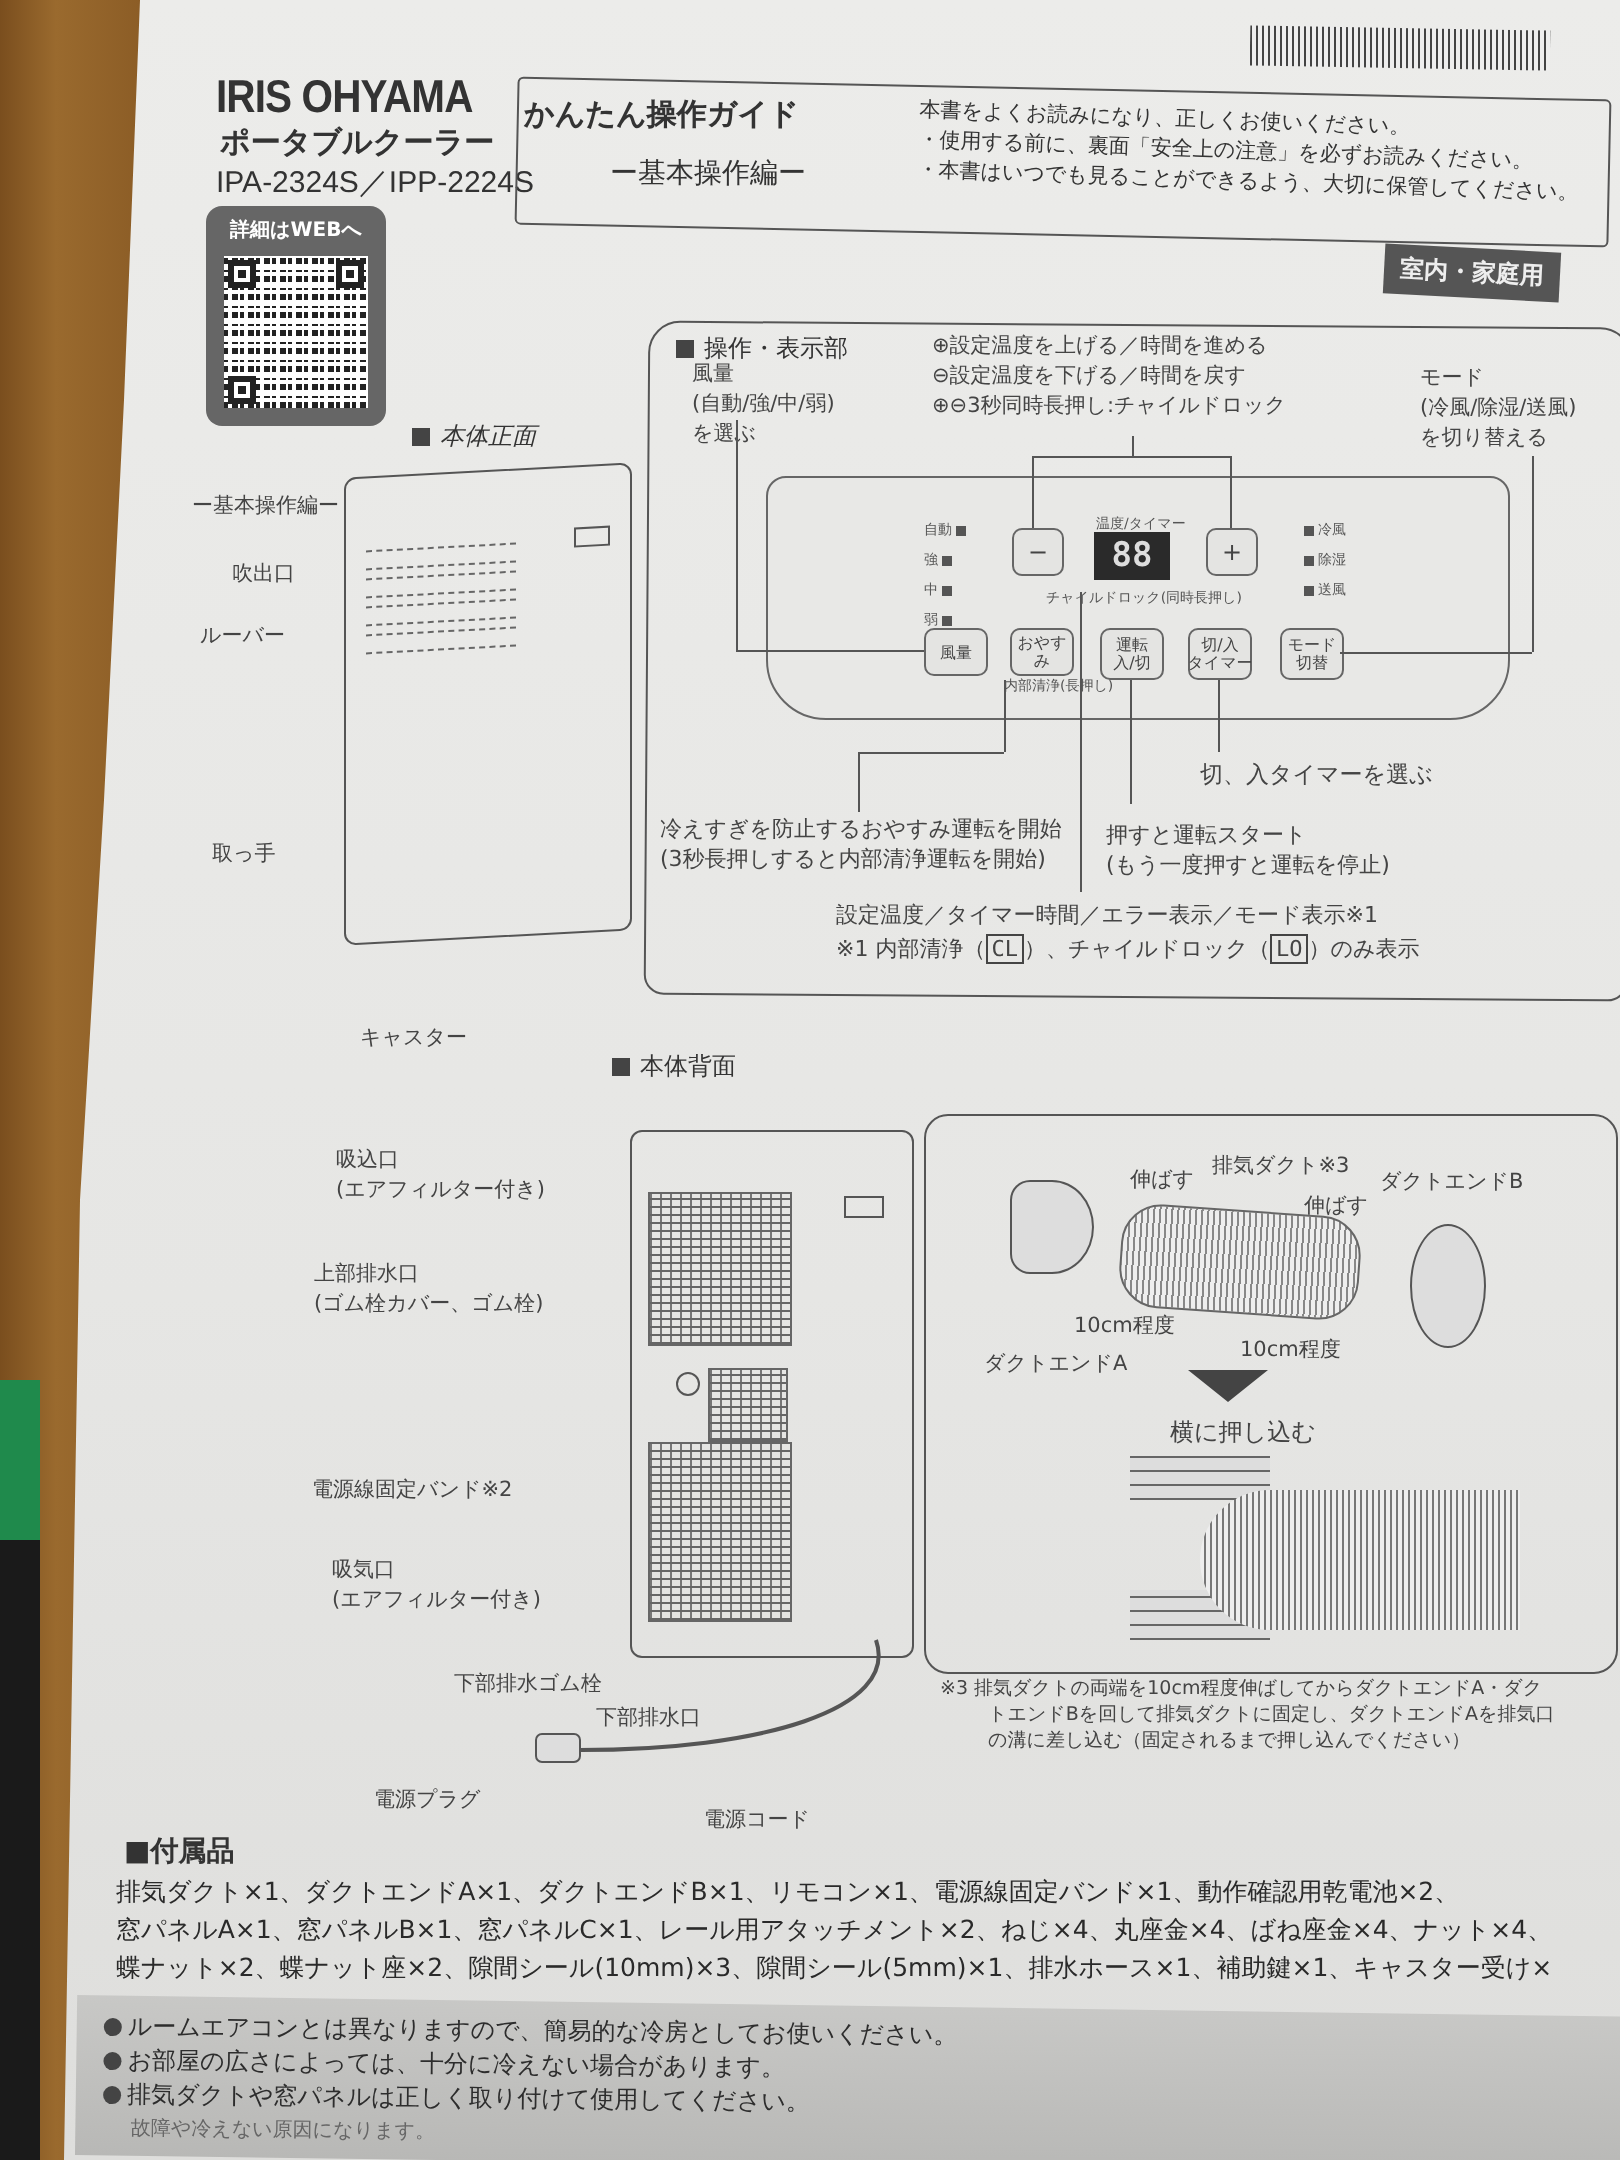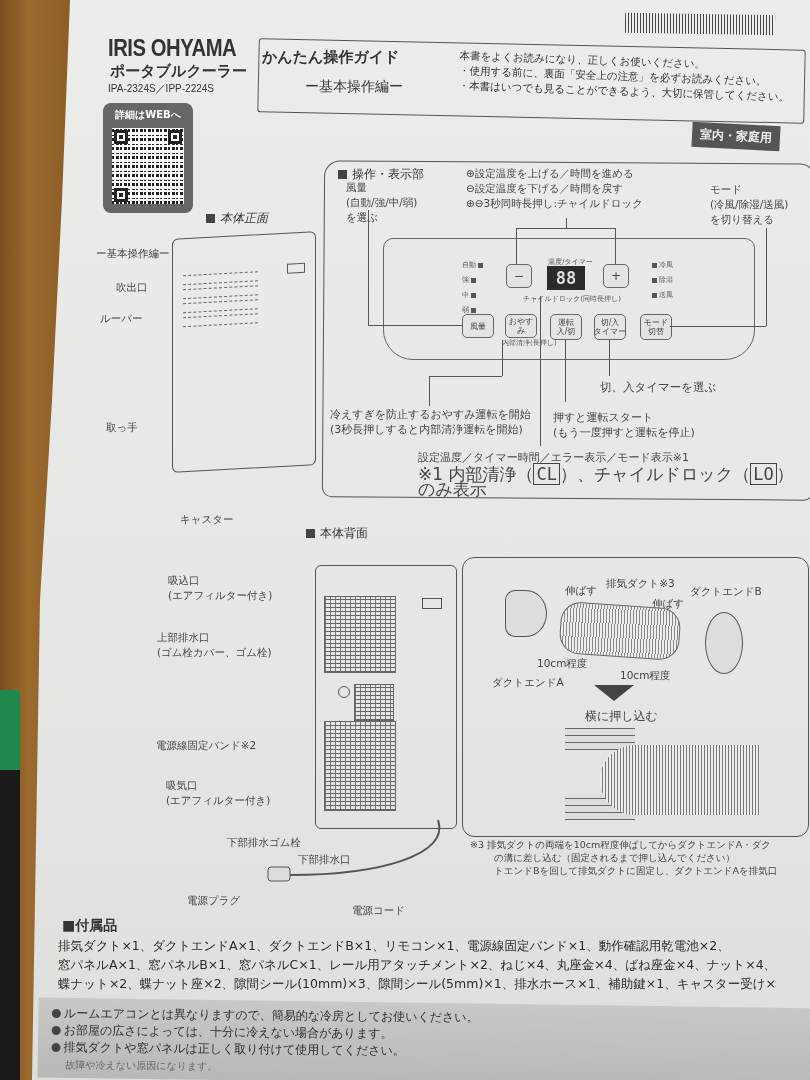--- a/index.html
+++ b/index.html
@@ -18,21 +18,21 @@
   .paper {
     position:absolute; left:32px; top:0; width:790px; height:1080px;
     background:linear-gradient(180deg,#ececea 0%,#e6e6e4 60%,#dededc 100%);
     clip-path:polygon(38px 0,100% 0,100% 100%,0 100%,8px 600px,20px 400px,30px 200px);
   }
   .barcode { position:absolute; left:625px; top:14px; width:150px; height:20px;
     background:repeating-linear-gradient(90deg,#444 0 1px,#eee 1px 3px,#444 3px 4px,#eee 4px 6px); transform:rotate(1deg); }
   .abs { position:absolute; }
   .brand { left:108px; top:35px; font-family:"Liberation Sans",sans-serif; font-weight:bold; font-size:23px; color:#333; letter-spacing:-0.5px; transform:scaleX(0.88); transform-origin:left; }
   .product { left:110px; top:62px; font-size:15px; font-weight:bold; color:#333; }
-  .models { left:108px; top:82px; font-size:10px; color:#333; font-family:"Liberation Sans",sans-serif; }
+  .models { left:108px; top:82px; font-size:15px; color:#333; font-family:"Liberation Sans",sans-serif; }
   .guide-box { left:258px; top:44px; width:545px; height:72px; border:1.5px solid #555; border-radius:3px; transform:rotate(1.2deg); }
   .guide-title { left:262px; top:48px; font-size:15px; font-weight:bold; color:#333; }
   .guide-sub { left:305px; top:78px; font-size:14px; color:#333; }
   .guide-notes { left:460px; top:48px; font-size:10.5px; line-height:15px; color:#333; transform:rotate(2deg); transform-origin:left top; }
   .indoor-badge { left:692px; top:124px; background:#555; color:#eee; font-size:12px; padding:4px 8px; transform:rotate(3deg); font-weight:bold; }
   .qr-box { left:103px; top:103px; width:90px; height:110px; background:#666; border-radius:8px; }
   .qr-label { left:103px; top:108px; width:90px; text-align:center; color:#fff; font-size:10px; font-weight:bold; }
   .qr { left:112px; top:128px; width:72px; height:76px; background:
       repeating-linear-gradient(0deg,#222 0 3px,#fff 3px 5px,#222 5px 6px,#fff 6px 9px),
       #fff; background-blend-mode:multiply; }
@@ -167,21 +167,21 @@
 <div class="abs small" style="left:600px;top:380px;font-size:11.5px;">切、入タイマーを選ぶ</div>
 <div class="abs small" style="left:330px;top:407px;font-size:11px;">
   <div>冷えすぎを防止するおやすみ運転を開始</div>
   <div>(3秒長押しすると内部清浄運転を開始)</div>
 </div>
 <div class="abs small" style="left:553px;top:410px;font-size:11px;">
   <div>押すと運転スタート</div>
   <div>(もう一度押すと運転を停止)</div>
 </div>
 <div class="abs small" style="left:418px;top:450px;font-size:11px;">設定温度／タイマー時間／エラー表示／モード表示※1</div>
-<div class="abs small" style="left:418px;top:467px;font-size:17px;">
+<div class="abs small" style="left:418px;top:467px;font-size:11px;">
   <span>※1 内部清浄（</span><span style="border:1px solid #444;font-family:'DejaVu Sans Mono',monospace;padding:0 2px;">CL</span><span>）、チャイルドロック（</span><span style="border:1px solid #444;font-family:'DejaVu Sans Mono',monospace;padding:0 2px;">LO</span><span>）のみ表示</span>
 </div>
 
 <div class="abs sec-head" style="left:206px;top:210px;font-style:italic;"><span class="sq"></span><span>本体正面</span></div>
 <div class="abs front-unit">
   <div class="louver" style="top:36px;"></div>
   <div class="louver" style="top:50px;"></div>
   <div class="louver" style="top:64px;"></div>
   <div class="louver" style="top:78px;"></div>
   <div style="position:absolute;right:10px;top:30px;width:16px;height:8px;border:1px solid #555;"></div>
@@ -233,22 +233,22 @@
 <div class="abs" style="left:505px;top:590px;width:40px;height:45px;border:1.5px solid #555;border-radius:10px 50% 50% 10px;background:#ddd;"></div>
 <div class="abs duct"></div>
 <div class="abs" style="left:705px;top:612px;width:36px;height:60px;border:1.5px solid #555;border-radius:50%;background:#ddd;"></div>
 <div class="abs arrowdown"></div>
 <div class="abs small" style="left:585px;top:709px;font-size:12px;">横に押し込む</div>
 <div class="brick" style="left:565px;top:728px;width:70px;height:22px;"></div>
 <div class="brick" style="left:565px;top:795px;width:70px;height:25px;"></div>
 <div class="abs duct2"></div>
 <div class="abs small" style="left:470px;top:838px;font-size:9.5px;line-height:13px;">
   <div>※3 排気ダクトの両端を10cm程度伸ばしてからダクトエンドA・ダク</div>
+  <div style="padding-left:24px;">トエンドBを回して排気ダクトに固定し、ダクトエンドAを排気口</div>
   <div style="padding-left:24px;">の溝に差し込む（固定されるまで押し込んでください）</div>
-  <div style="padding-left:24px;">トエンドBを回して排気ダクトに固定し、ダクトエンドAを排気口</div>
 </div>
 
 <div class="abs accessories-head">■付属品</div>
 <div class="abs accessories">
   <div style="white-space:nowrap;">排気ダクト×1、ダクトエンドA×1、ダクトエンドB×1、リモコン×1、電源線固定バンド×1、動作確認用乾電池×2、</div>
   <div style="white-space:nowrap;">窓パネルA×1、窓パネルB×1、窓パネルC×1、レール用アタッチメント×2、ねじ×4、丸座金×4、ばね座金×4、ナット×4、</div>
   <div style="white-space:nowrap;">蝶ナット×2、蝶ナット座×2、隙間シール(10mm)×3、隙間シール(5mm)×1、排水ホース×1、補助鍵×1、キャスター受け×</div>
 </div>
 
 <div class="abs note-band"></div>

